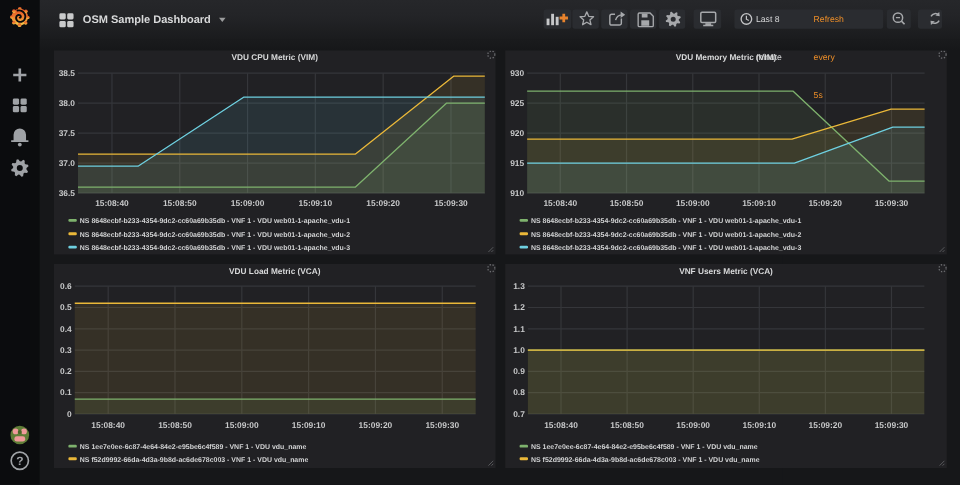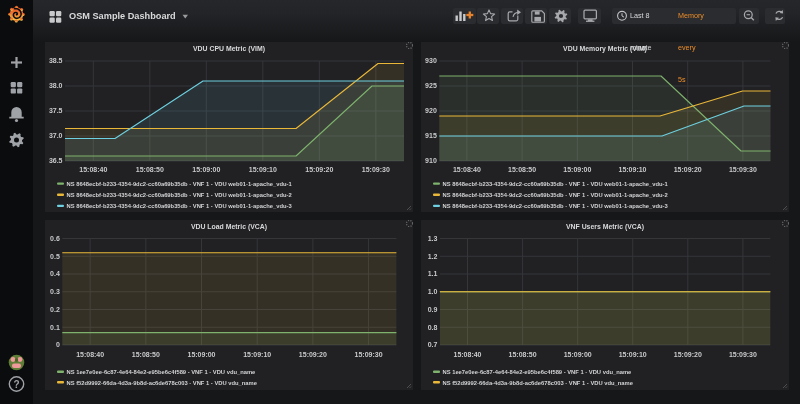--- a/index.html
+++ b/index.html
@@ -185,21 +185,21 @@
     <div class="nbtn" style="left:477px;width:22px"></div>
     <div class="nbtn" style="left:501px;width:22px"></div>
     <div class="nbtn" style="left:525px;width:22px"></div>
     <div class="nbtn" style="left:549px;width:22px"></div>
     <div class="nbtn" style="left:578px;width:23px"></div>
 <div class="nbtn" style="left:612px;width:124px"></div>
 <div class="nbtn" style="left:739px;width:20px"></div>
     <div class="nbtn" style="left:765px;width:20px"></div>
 <div id="dbtitle">OSM Sample Dashboard</div>
 <div id="timetxt">Last 8 minute</div>
-<div id="refreshtxt">Memory every 5s</div>
+<div id="refreshtxt">Refresh every 5s</div>
 <svg width="767" height="33" viewBox="0 0 767 33" style="position:absolute;left:33px;top:0;z-index:7">
 
 <g fill="#c9cacb">
 <rect x="16.5" y="11" width="5.3" height="5.3" rx="1.2"></rect>
         <rect x="23" y="11" width="5.3" height="5.3" rx="1.2"></rect>
 <rect x="16.5" y="17.5" width="5.3" height="5.3" rx="1.2"></rect>
         <rect x="23" y="17.5" width="5.3" height="5.3" rx="1.2"></rect>
 </g>
 <path d="M149.5,14.8 l5.5,0 l-2.75,3.6 Z" fill="#9a9b9c"></path>
 

